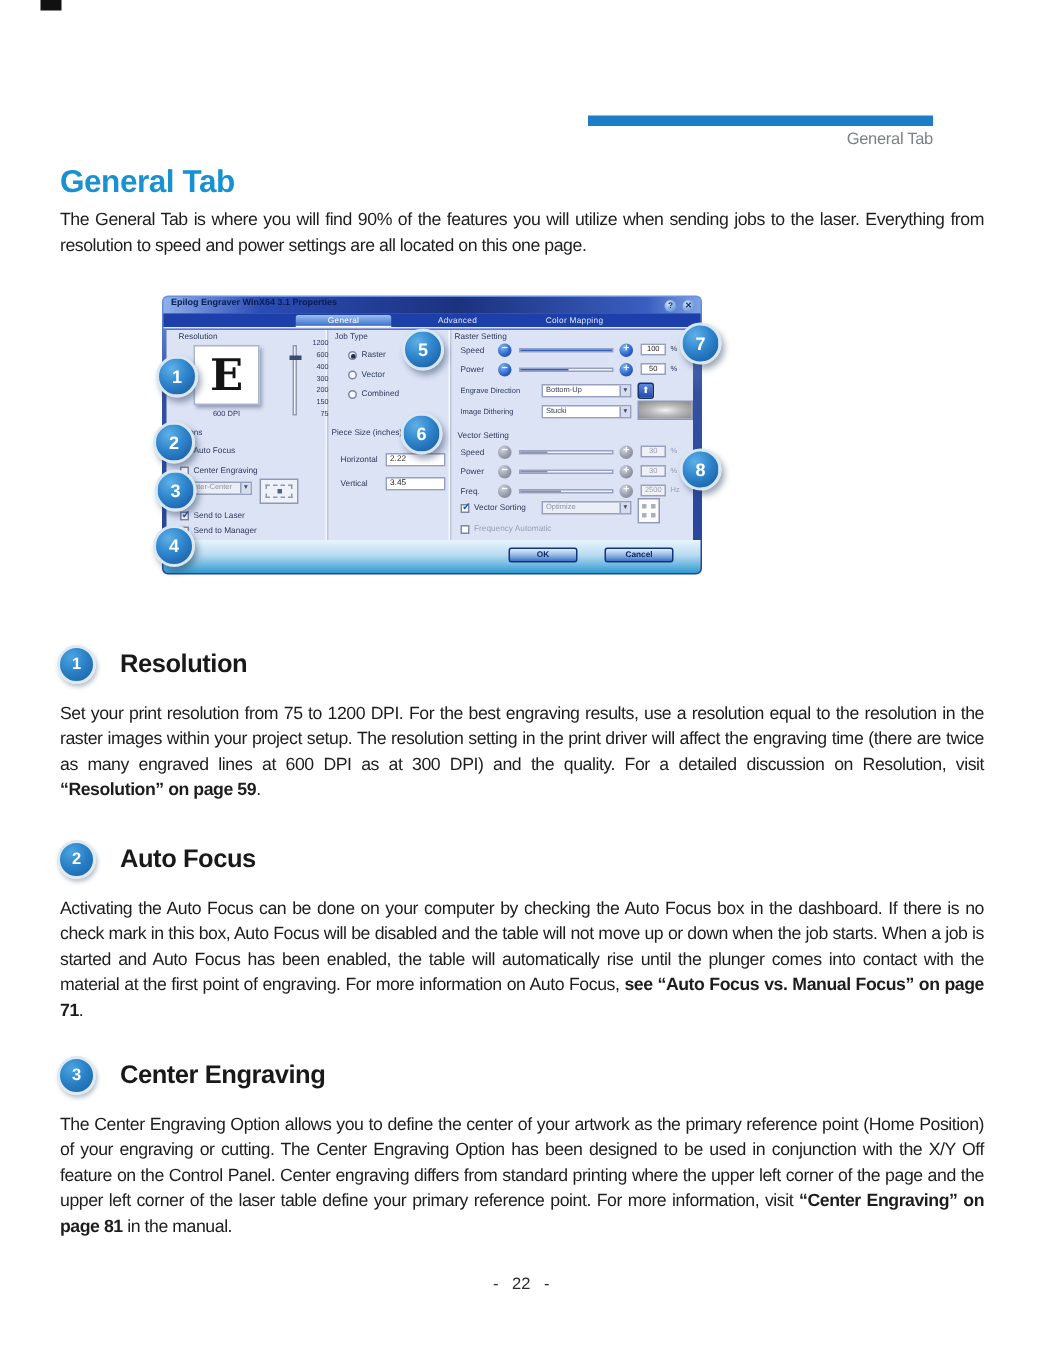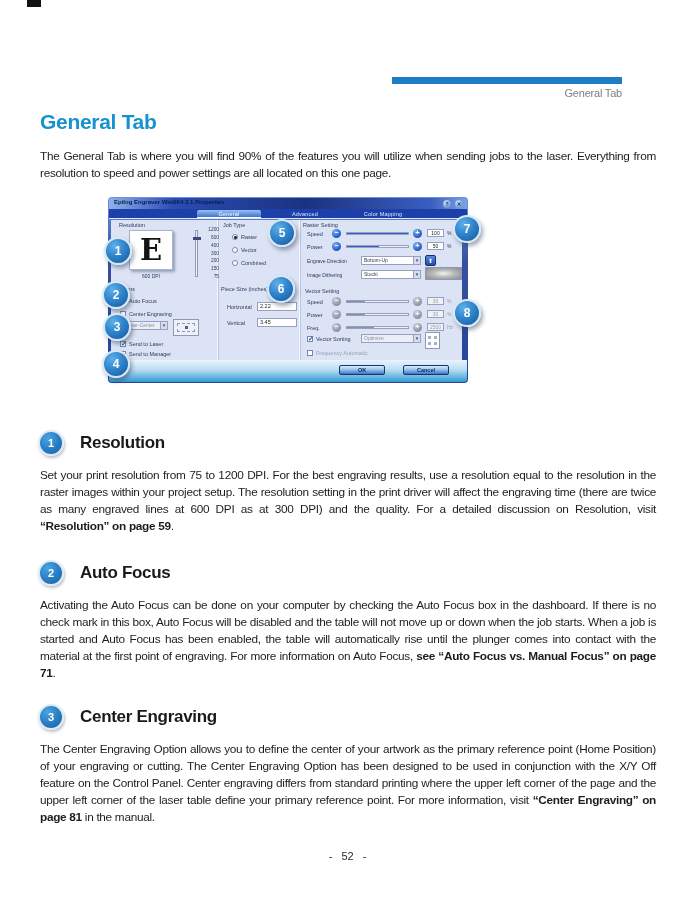--- a/index.html
+++ b/index.html
@@ -16,21 +16,21 @@
   .banner-title { position:absolute; left:22px; top:0; height:37px; line-height:37px;
                   font-size:19px; font-weight:bold; color:#8e9194; letter-spacing:-0.3px; white-space:nowrap; }
   .banner-bar { position:absolute; left:392px; top:77px; width:230px; height:7px; background:#1b7ec6; z-index:3; }
   .context-label { position:absolute; left:302px; top:87px; width:320px; text-align:right;
                    font-size:11px; color:#7d8184; letter-spacing:-0.2px; }
 
   .page-heading { position:absolute; left:40px; top:110px; font-size:21px; font-weight:bold;
                   color:#1791d0; letter-spacing:-0.3px; }
   .intro, .body { position:absolute; left:40px; width:616px; font-size:11.8px; color:#1d1d1f;
                   line-height:17px; letter-spacing:-0.3px; text-align:justify; }
-  .intro { top:148px; }
+  .intro { top:138px; }
   .p1 { top:467px; } .p2 { top:597px; } .p3 { top:741px; }
   .body b { font-weight:bold; }
 
   
   .dlg { position:absolute; left:108px; top:197px; width:360px; height:186px;
          background:linear-gradient(180deg,#6a92e0 0%,#35509f 35%,#24449c 100%);
          border-radius:4px; }
   .dlg-title { position:absolute; left:1px; top:1px; right:1px; height:11px; border-radius:3px 3px 0 0;
                background:linear-gradient(90deg,#8fb0ea 0%,#2b4cb4 18%,#1b327e 55%,#3a5ec0 90%,#7fa2e4 100%); }
   .dlg-title-text { position:absolute; left:5px; top:1px; font-size:6px; font-weight:bold; color:#0a1c52;
@@ -338,14 +338,14 @@
   <p class="body p1"><span>Set your print resolution from 75 to 1200 DPI. For the best engraving results, use a resolution equal to the resolution in the raster images within your project setup. The resolution setting in the print driver will affect the engraving time (there are twice as many engraved lines at 600 DPI as at 300 DPI) and the quality. For a detailed discussion on Resolution, visit </span><b>“Resolution” on page 59</b><span>.</span></p>
 
   <div class="sec-circle s2">2</div>
   <div class="sec-title st2">Auto Focus</div>
   <p class="body p2"><span>Activating the Auto Focus can be done on your computer by checking the Auto Focus box in the dashboard. If there is no check mark in this box, Auto Focus will be disabled and the table will not move up or down when the job starts. When a job is started and Auto Focus has been enabled, the table will automatically rise until the plunger comes into contact with the material at the first point of engraving. For more information on Auto Focus, </span><b>see “Auto Focus vs. Manual Focus” on page 71</b><span>.</span></p>
 
   <div class="sec-circle s3">3</div>
   <div class="sec-title st3">Center Engraving</div>
   <p class="body p3"><span>The Center Engraving Option allows you to define the center of your artwork as the primary reference point (Home Position) of your engraving or cutting. The Center Engraving Option has been designed to be used in conjunction with the X/Y Off feature on the Control Panel. Center engraving differs from standard printing where the upper left corner of the page and the upper left corner of the laser table define your primary reference point. For more information, visit </span><b>“Center Engraving” on page 81</b><span> in the manual.</span></p>
 
-  <div class="page-footer">- 52 -</div>
+  <div class="page-footer">- 22 -</div>
 </div>
 
 </body></html>

